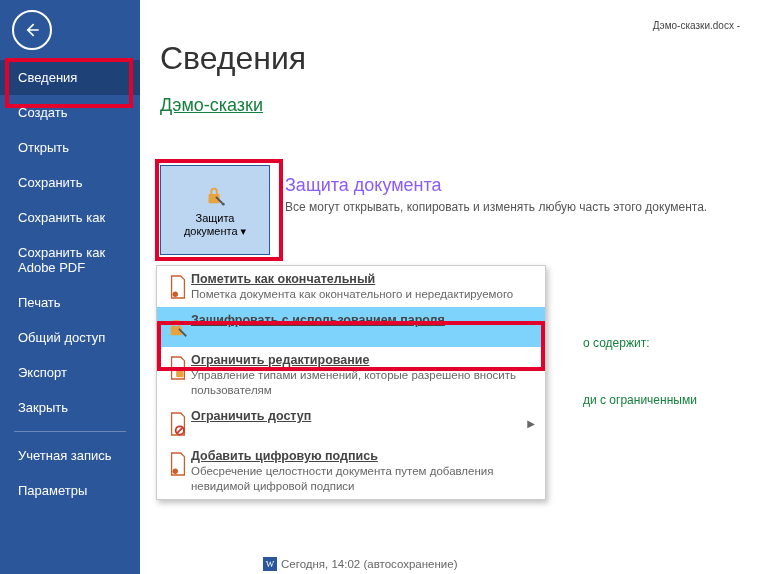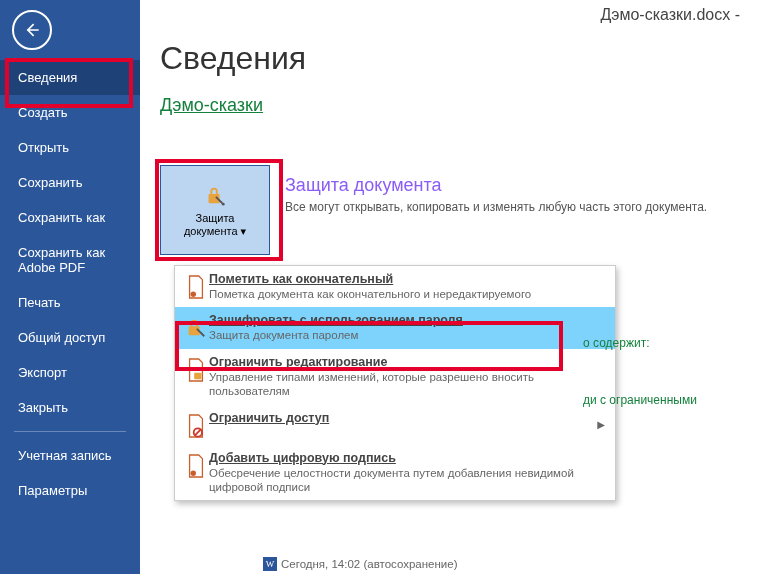--- a/index.html
+++ b/index.html
@@ -1,17 +1,17 @@
 <!DOCTYPE html>
 <html><head>
 <meta charset="utf-8">
 <style>
   * { box-sizing: border-box; margin: 0; padding: 0; }
   body { font-family: "Segoe UI", Arial, sans-serif; background: #fff; width: 760px; height: 574px; overflow: hidden; position: relative; }
-  .titlebar { position: absolute; top: 6px; right: 20px; font-size: 16px; color: #444; }
+  .titlebar { position: absolute; top: 20px; right: 20px; font-size: 10px; color: #444; }
   .sidebar { position: absolute; left: 0; top: 0; width: 140px; height: 574px; background: #2b579a; color: #fff; font-size: 13px; }
   .back-btn { width: 40px; height: 40px; margin: 10px 0 0 12px; border: 2px solid #fff; border-radius: 50%; display: flex; align-items: center; justify-content: center; cursor: pointer; }
   .back-btn svg { width: 20px; height: 20px; stroke: #fff; fill: none; stroke-width: 2; }
   .side-item { padding: 10px 18px; cursor: pointer; }
   .side-item.active { background: #1e4177; }
   .side-sep { height: 1px; background: rgba(255,255,255,0.3); margin: 6px 14px; }
   .red-box { border: 4px solid #e3002b; }
   .side-hl { position: absolute; left: 5px; top: 58px; width: 128px; height: 50px; pointer-events: none; }
 
   .main { position: absolute; left: 160px; top: 40px; width: 590px; }
@@ -20,21 +20,21 @@
 
   .protect-wrap { position: absolute; left: 160px; top: 165px; }
   .protect-btn { width: 110px; height: 90px; background: #bcd5f0; border: 1px solid #2b579a; display: flex; flex-direction: column; align-items: center; justify-content: center; cursor: pointer; font-size: 12px; text-align: center; position: relative; }
   .protect-btn .sm { font-size: 11px; line-height: 1.2; margin-top: 4px; }
   .protect-hl { position: absolute; left: -5px; top: -6px; width: 128px; height: 102px; pointer-events: none; }
 
   .protect-desc { position: absolute; left: 285px; top: 175px; }
   .protect-desc .h { font-size: 18px; color: #8b5cf6; margin-bottom: 4px; }
   .protect-desc .t { font-size: 12px; color: #555; }
 
-  .menu { position: absolute; left: 174px; top: 265px; width: 442px; background: #fff; border: 1px solid #ccc; box-shadow: 2px 3px 6px rgba(0,0,0,0.25); }
+  .menu { position: absolute; left: 156px; top: 265px; width: 390px; background: #fff; border: 1px solid #ccc; box-shadow: 2px 3px 6px rgba(0,0,0,0.25); }
   .menu-item { display: flex; padding: 6px 10px 6px 8px; cursor: pointer; }
   .menu-item.sel { background: #7dd3fc; }
   .menu-ico { width: 26px; flex-shrink: 0; display: flex; align-items: flex-start; justify-content: center; padding-top: 2px; }
   .menu-txt { flex: 1; }
   .menu-txt .t1 { font-size: 12.5px; font-weight: 600; color: #444; text-decoration: underline; }
   .menu-txt .t2 { font-size: 11.5px; color: #666; line-height: 1.25; margin-top: 1px; }
   .menu-hl { position: absolute; left: 0; top: 55px; width: 388px; height: 50px; pointer-events: none; }
 
   .right-snip { position: absolute; left: 583px; font-size: 12px; color: #15803d; }
   .statusbar { position: absolute; left: 263px; bottom: 3px; font-size: 11.5px; color: #666; display: flex; align-items: center; gap: 4px; }
@@ -112,21 +112,20 @@
   <div class="menu-item sel">
     <div class="menu-ico">
         <svg class="ico" viewBox="0 0 24 28">
           <rect x="4" y="12" width="12" height="10" rx="1" fill="#e8a33d"></rect>
           <path d="M7 12V9a3 3 0 016 0v3" fill="none" stroke="#e8a33d" stroke-width="2"></path>
           <path d="M13 15l8 8" stroke="#555" stroke-width="2"></path>
         </svg>
       </div>
     <div class="menu-txt">
         <div class="t1">Зашифровать с использованием пароля</div>
-        <div class="t2">Защита документа паролем</div>
       </div>
   </div>
   <div class="menu-item">
     <div class="menu-ico">
         <svg class="ico" viewBox="0 0 24 28">
           <path d="M5 2h10l4 4v20H5z" fill="none" stroke="#c9602c" stroke-width="1.4"></path>
           <rect x="10" y="17" width="8" height="7" rx="1" fill="#e8a33d"></rect>
         </svg>
       </div>
     <div class="menu-txt">

